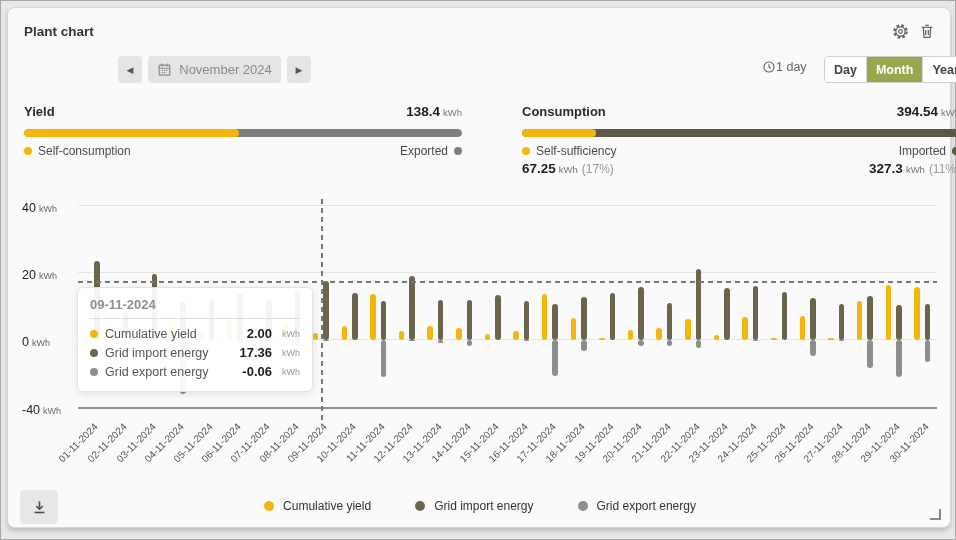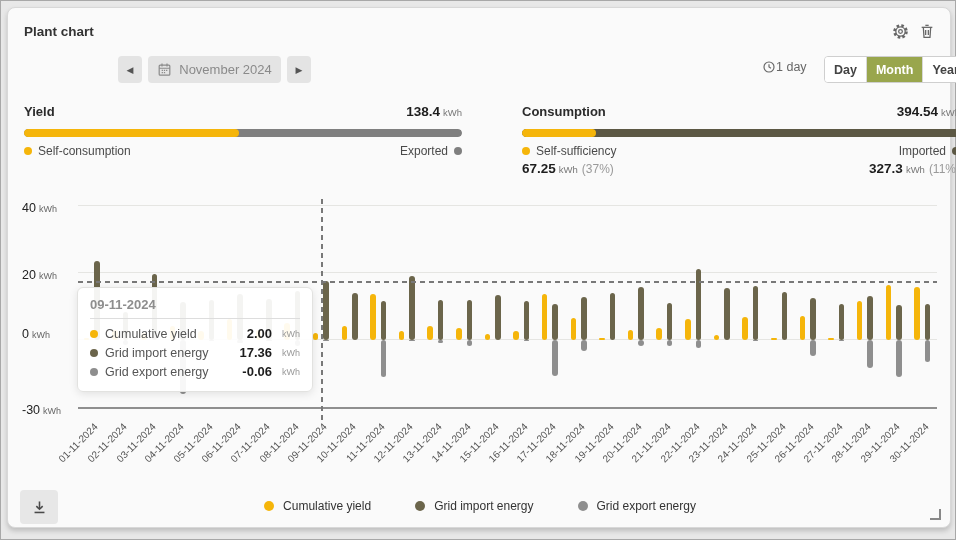--- a/index.html
+++ b/index.html
@@ -171,35 +171,35 @@
       <span class="lbl">
             <span class="dot" style="background-color: rgb(245, 181, 10);"></span>
             <span>Self-sufficiency</span>
           </span>
       <span class="lbl">
             <span>Imported</span>
             <span class="dot" style="background-color: rgb(92, 88, 68);"></span>
           </span>
     </div>
     <div class="panel-values">
-      <span><span class="val">67.25</span><span class="unit">kWh</span><span class="pct">(37%)</span></span>
+      <span><span class="val">67.25</span><span class="unit">kWh</span><span class="pct">(17%)</span></span>
       <span><span class="val">327.3</span><span class="unit">kWh</span><span class="pct">(11%)</span></span>
     </div>
   </div>
 
   <div class="chart">
     <div class="gridline" style="top:9px"></div>
     <div class="gridline" style="top:76px"></div>
     <div class="gridline" style="top:143px"></div>
     <div class="axisline" style="top:211px"></div>
 
     <div class="ytick" style="top:2px"><span class="n">40</span><span class="u">kWh</span></div>
     <div class="ytick" style="top:69px"><span class="n">20</span><span class="u">kWh</span></div>
-    <div class="ytick" style="top:128px"><span class="n">0</span><span class="u">kWh</span></div>
-    <div class="ytick" style="top:204px"><span class="n">-30</span><span class="u">kWh</span></div>
+    <div class="ytick" style="top:136px"><span class="n">0</span><span class="u">kWh</span></div>
+    <div class="ytick" style="top:204px"><span class="n">-40</span><span class="u">kWh</span></div>
 
     <div id="bars-layer">
           <div class="bar" style="left: 5.81667px; background: rgb(245, 181, 10); top: 132.983px; height: 1.68333px;"></div>
           <div class="bar" style="left: 16.3167px; background: rgb(107, 101, 75); top: 55.55px; height: 79.1167px;"></div>
           <div class="bar" style="left: 34.45px; background: rgb(245, 181, 10); top: 124.567px; height: 10.1px;"></div>
           <div class="bar" style="left: 44.95px; background: rgb(107, 101, 75); top: 106.723px; height: 27.9433px;"></div>
           <div class="bar" style="left: 44.95px; background: rgb(142, 142, 142); top: 134.667px; height: 5.05px;"></div>
           <div class="bar" style="left: 63.0833px; background: rgb(245, 181, 10); top: 127.933px; height: 6.73333px;"></div>
           <div class="bar" style="left: 73.5833px; background: rgb(107, 101, 75); top: 69.0167px; height: 65.65px;"></div>
           <div class="bar" style="left: 91.7167px; background: rgb(245, 181, 10); top: 121.2px; height: 13.4667px;"></div>

